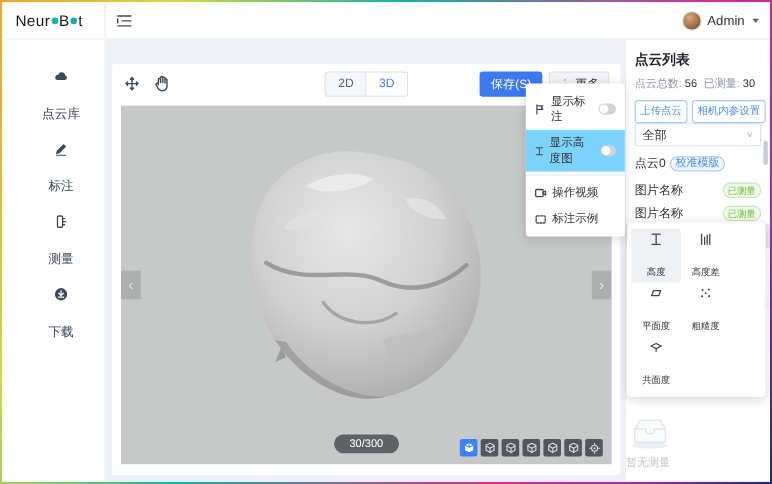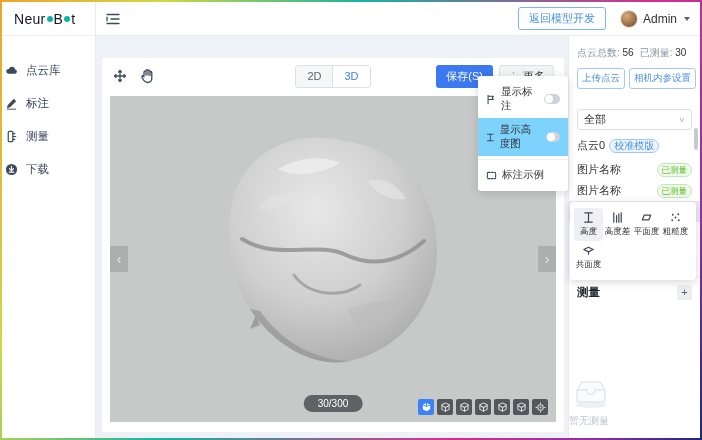--- a/index.html
+++ b/index.html
@@ -9,21 +9,21 @@
   .frame { width:702px; height:440px; padding:2px;
     background:linear-gradient(115deg,#f0a428 0%,#cfd93f 18%,#18b3a2 40%,#d62f8d 72%,#8f2fa8 88%,#1b2a78 100%); }
   .app { position:relative; width:698px; height:436px; background:#fff; overflow:hidden; }
 
   
   .sidebar { position:absolute; left:0; top:0; width:94px; height:100%; background:#fff; border-right:1px solid #e9ecef; z-index:5; }
   .logo-box { height:34px; display:flex; align-items:center; padding-left:12px; border-bottom:1px solid #eef0f3; }
   .logo { font-weight:normal; font-size:14px; color:#14181d; letter-spacing:.3px; display:flex; align-items:center; }
   .gear-o { display:inline-block; width:4px; height:4px; border:3px solid #12b3a6; border-radius:50%; margin:0 1px; }
   .nav { padding-top:18px; }
-  .nav-item { display:flex; align-items:center; gap:8px; padding:9px 0 9px 3px; color:#38445a; font-size:11.5px; cursor:pointer; }
+  .nav-item { display:flex; align-items:center; gap:20px; padding:9px 0 9px 14px; color:#38445a; font-size:11.5px; cursor:pointer;flex-direction:column; }
   .nav-item svg { flex:0 0 auto; }
 
   
   .topbar { position:absolute; left:94px; right:0; top:0; height:34px; background:#fff; border-bottom:1px solid #e9ecef; display:flex; align-items:center; padding:0 10px; z-index:4; }
   .topbar .spacer { flex:1; }
   .btn-outline-blue { border:1px solid #7eb3f7; color:#4a90e2; background:#fff; border-radius:3px; font-size:11px; padding:3px 10px; cursor:pointer; }
   .user { display:flex; align-items:center; gap:5px; margin-left:14px; cursor:pointer; }
   .avatar { width:18px; height:18px; border-radius:50%; background:radial-gradient(circle at 35% 30%, #d8ab79, #8a5f3a 75%); border:1px solid #e3e3e3; }
   .caret-down { width:0; height:0; border-left:3.5px solid transparent; border-right:3.5px solid transparent; border-top:4px solid #606266; margin-left:2px; }
 
@@ -58,36 +58,36 @@
   .menu-item.hover { background:#7dd3fc; }
   .menu-divider { border-top:1px solid #ebeef2; margin:3px 0; }
   .toggle { margin-left:auto; width:18px; height:10px; border-radius:5px; background:#cfd3d9; position:relative; cursor:pointer; }
   .toggle::after { content:""; position:absolute; left:1px; top:1px; width:8px; height:8px; border-radius:50%; background:#fff; }
 
   
   .panel { position:absolute; right:0; top:34px; width:132px; bottom:0; background:#fff; border-left:1px solid #e9ecef; padding:10px 8px 0 8px; }
   .panel-title { font-size:12.5px; font-weight:bold; color:#23272e; margin-bottom:6px; }
   .stats { font-size:10px; color:#8a94a6; display:flex; gap:6px; margin-bottom:8px; white-space:nowrap; }
   .stats b { color:#303133; font-weight:normal; }
-  .panel-btns { display:flex; gap:4px; margin-bottom:20px; }
+  .panel-btns { display:flex; gap:4px; margin-bottom:0; }
   .pbtn { border:1px solid #a7c7f5; color:#4a90e2; background:#fff; border-radius:3px; font-size:9.5px; padding:3px 4px; white-space:nowrap; cursor:pointer; }
   .select { border:1px solid #dcdfe6; border-radius:3px; height:21px; display:flex; align-items:center; padding:0 6px; font-size:11px; color:#303133; margin-bottom:8px; cursor:pointer; }
   .select .chev { margin-left:auto; color:#b0b6bf; font-size:9px; transform:scaleY(.8); }
   .group-line { display:flex; align-items:center; gap:4px; font-size:11px; color:#303133; margin-bottom:6px; }
   .tag-blue { border:1px solid #a0c5f7; background:#ecf5ff; color:#4a90e2; font-size:10px; padding:0 4px; border-radius:8px; line-height:12px; }
   .row { display:flex; align-items:center; font-size:11px; color:#303133; padding:3px 8px; margin:0 -8px; cursor:pointer; }
   .row .tag-green { margin-left:auto; border:1px solid #c2e7b0; background:#f0f9eb; color:#67c23a; font-size:8.5px; padding:0 4px; border-radius:8px; line-height:12px; }
   .row.selected { background:#e8eaed; }
   .row .x { margin-left:auto; color:#909399; font-size:10px; }
   .row .action { color:#4a90e2; font-size:10px; margin-left:4px; white-space:nowrap; }
   .list-scrollbar { position:absolute; right:2px; top:92px; width:4px; height:22px; border-radius:2px; background:#c6cbd2; }
 
   
   .popover { position:absolute; left:568px; top:200px; width:126px; background:#fff; border-radius:4px; box-shadow:0 2px 10px rgba(0,0,0,.16); padding:6px 4px; z-index:15; display:flex; flex-wrap:wrap; }
-  .pop-item { width:29px; display:flex; flex-direction:column; align-items:center; gap:2px; padding:3px 6px; border-radius:3px; cursor:pointer; }
+  .pop-item { width:45px; display:flex; flex-direction:column; align-items:center; gap:18px; padding:3px 6px; border-radius:3px; cursor:pointer; }
   .pop-item span { font-size:8.5px; color:#303133; white-space:nowrap; }
   .pop-item.active { background:#eef0f3; }
 
   
   .measure-head { position:absolute; left:0; right:0; top:240px; border-top:1px solid #ebeef2; padding:8px 8px 0 8px; display:flex; align-items:center; }
   .measure-head b { font-size:11.5px; color:#23272e; }
   .plus-btn { margin-left:auto; width:15px; height:15px; background:#eceef1; border-radius:2px; color:#5f6368; font-size:11px; line-height:14px; text-align:center; cursor:pointer; }
   .empty { position:absolute; left:0; right:0; bottom:10px; display:flex; flex-direction:column; gap:4px; }
   .empty span { font-size:10px; color:#c0c4cc; }
 
@@ -140,21 +140,20 @@
         <span>下载</span>
       </div>
     </div>
   </div>
 
   <div class="topbar">
     <svg width="14" height="12" viewBox="0 0 14 12">
           <path class="st" d="M1 1.5h12M5 6h8M1 10.5h12M1 4.2v3.6"></path>
         </svg>
     <div class="spacer"></div>
-    <button class="btn-outline-blue">返回模型开发</button>
     <div class="user">
       <span class="avatar"></span>
       <span>Admin</span>
       <span class="caret-down"></span>
     </div>
   </div>
 
   <div class="content">
 
     <div class="card">
@@ -266,27 +265,35 @@
     <div class="menu-item hover">
       <svg width="11" height="11" viewBox="0 0 12 12">
             <path class="st" d="M2 1.5h8M2 10.5h8M6 1.5v9"></path>
           </svg>
       <span>显示高度图</span>
       <span class="toggle"></span>
     </div>
     <div class="menu-divider"></div>
     <div class="menu-item">
       <svg width="11" height="11" viewBox="0 0 12 12">
+            <rect class="st" x="1" y="2.5" width="7.5" height="7" rx="1.2"></rect>
+            <path class="st" d="M8.5 5.5L11 4v4l-2.5-1.5z"></path>
+          </svg>
+      <span>操作视频</span>
+    </div>
+    <div class="menu-item">
+      <svg width="11" height="11" viewBox="0 0 12 12">
             <rect class="st" x="1.5" y="2.5" width="9" height="7" rx="1" stroke-dasharray="2 1.4"></rect>
           </svg>
       <span>标注示例</span>
     </div>
   </div>
 
   <div class="panel">
+    <div class="panel-title">点云列表</div>
     <div class="stats">
       <span><span>点云总数:</span> <b>56</b></span>
       <span><span>已测量:</span> <b>30</b></span>
     </div>
     <div class="panel-btns">
       <button class="pbtn">上传点云</button>
       <button class="pbtn">相机内参设置</button>
     </div>
     <div class="select">
       <span>全部</span>

